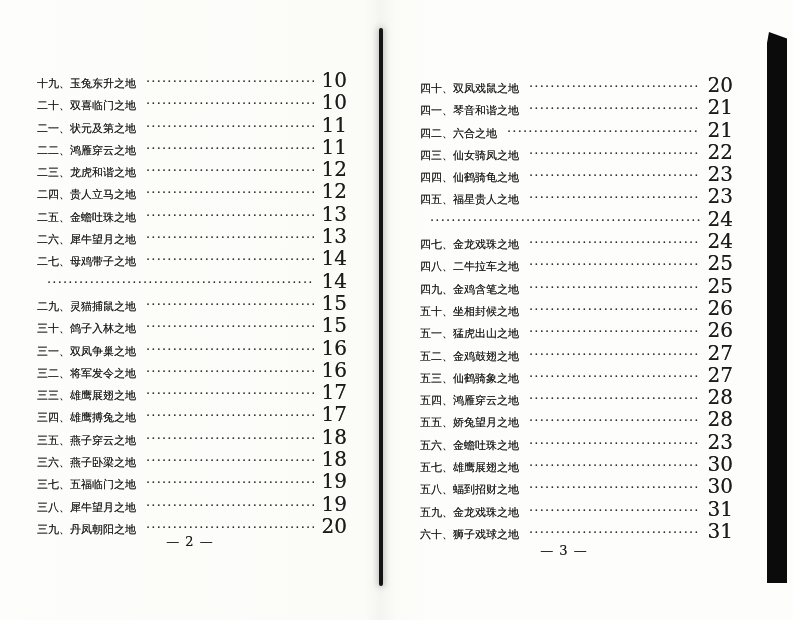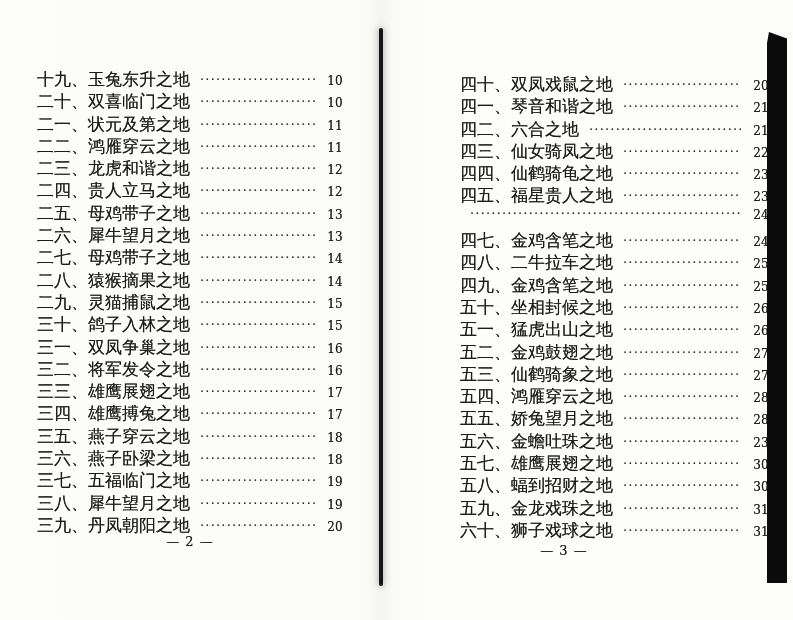--- a/index.html
+++ b/index.html
@@ -25,49 +25,48 @@
   }
   .page-left {
     left: 37px;
     top: 68px;
     width: 310px;
   }
   .page-right {
     left: 420px;
     top: 73px;
     width: 313px;
-    margin-left: 40px;
   }
   .row {
     display: flex;
     align-items: baseline;
     height: 22.3px;
     white-space: nowrap;
   }
   .title {
     flex: 0 0 auto;
-    font-size: 17px;
+    font-size: 11px;
     letter-spacing: 0px;
     font-weight: 500;
     text-shadow: 0 0 0.5px rgba(30,30,30,0.75);
   }
   .leader {
     flex: 1 1 auto;
     overflow: hidden;
     margin: 0 8px 0 10px;
     font-size: 13px;
     letter-spacing: 1.2px;
     color: #222;
     position: relative;
     top: -1px;
   }
   .num {
     flex: 0 0 24px;
-    text-align: center;
-    font-size: 12px;
+    text-align: left;
+    font-size: 20px;
     text-shadow: 0 0 0.5px rgba(30,30,30,0.7);
   }
   .pageno {
     position: absolute;
     width: 100px;
     text-align: center;
     font-size: 13px;
     letter-spacing: 1px;
     text-shadow: 0 0 0.5px rgba(30,30,30,0.7);
   }
@@ -137,39 +136,38 @@
           <span class="num">12</span>
         </div>
 
         <div class="row">
           <span class="title">二四、贵人立马之地</span>
           <span class="leader">···································································································</span>
           <span class="num">12</span>
         </div>
 
         <div class="row">
-          <span class="title">二五、母鸡带子之地</span>
+          <span class="title">二五、金蟾吐珠之地</span>
           <span class="leader">···································································································</span>
           <span class="num">13</span>
         </div>
 
         <div class="row">
           <span class="title">二六、犀牛望月之地</span>
           <span class="leader">···································································································</span>
           <span class="num">13</span>
         </div>
 
         <div class="row">
           <span class="title">二七、母鸡带子之地</span>
           <span class="leader">···································································································</span>
           <span class="num">14</span>
         </div>
 
         <div class="row">
-          <span class="title">二八、猿猴摘果之地</span>
           <span class="leader">···································································································</span>
           <span class="num">14</span>
         </div>
 
         <div class="row">
           <span class="title">二九、灵猫捕鼠之地</span>
           <span class="leader">···································································································</span>
           <span class="num">15</span>
         </div>
 
@@ -273,21 +271,21 @@
           <span class="leader">···································································································</span>
           <span class="num">23</span>
         </div>
 
         <div class="row">
           <span class="leader">···································································································</span>
           <span class="num">24</span>
         </div>
 
         <div class="row">
-          <span class="title">四七、金鸡含笔之地</span>
+          <span class="title">四七、金龙戏珠之地</span>
           <span class="leader">···································································································</span>
           <span class="num">24</span>
         </div>
 
         <div class="row">
           <span class="title">四八、二牛拉车之地</span>
           <span class="leader">···································································································</span>
           <span class="num">25</span>
         </div>
 

